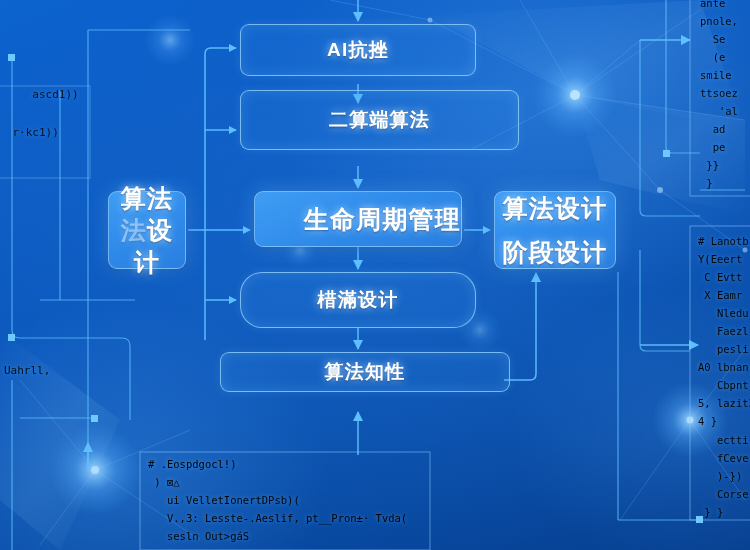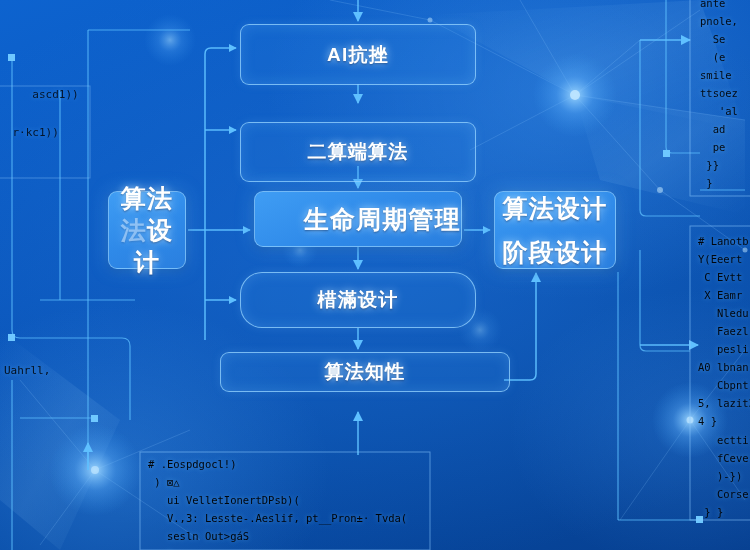--- a/index.html
+++ b/index.html
@@ -54,22 +54,22 @@
     background:linear-gradient(155deg,#3f9df4 0%,#2f8ae9 52%,#2a7fdf 100%);
     border:1px solid rgba(170,222,255,.55);
     box-shadow:0 0 18px rgba(90,180,255,.45),0 2px 10px rgba(0,35,90,.30);
     font-size:25px;font-weight:700;
   }
   .node.solid.stack{flex-direction:column;line-height:1.28;}
   .node .ln{display:block;}
   .node .faint{opacity:.45;}
 
   
-  #n-ai       {left:240px;top:24px; width:236px;height:61px;}
-  #n-dual     {left:240px;top:122px;width:236px;height:60px;}
+  #n-ai       {left:240px;top:24px; width:236px;height:52px;}
+  #n-dual     {left:240px;top:90px;width:279px;height:60px;}
   #n-life     {left:254px;top:191px;width:208px;height:56px;justify-content:flex-end;}
   #n-model    {left:240px;top:272px;width:236px;height:56px;border-radius:22px;}
   #n-know     {left:220px;top:352px;width:290px;height:40px;}
   #n-left     {left:108px;top:191px;width:78px; height:78px;}
   #n-right    {left:494px;top:191px;width:122px;height:78px;gap:12px;}
 </style>
 </head>
 <body>
 
 <div id="stage">

